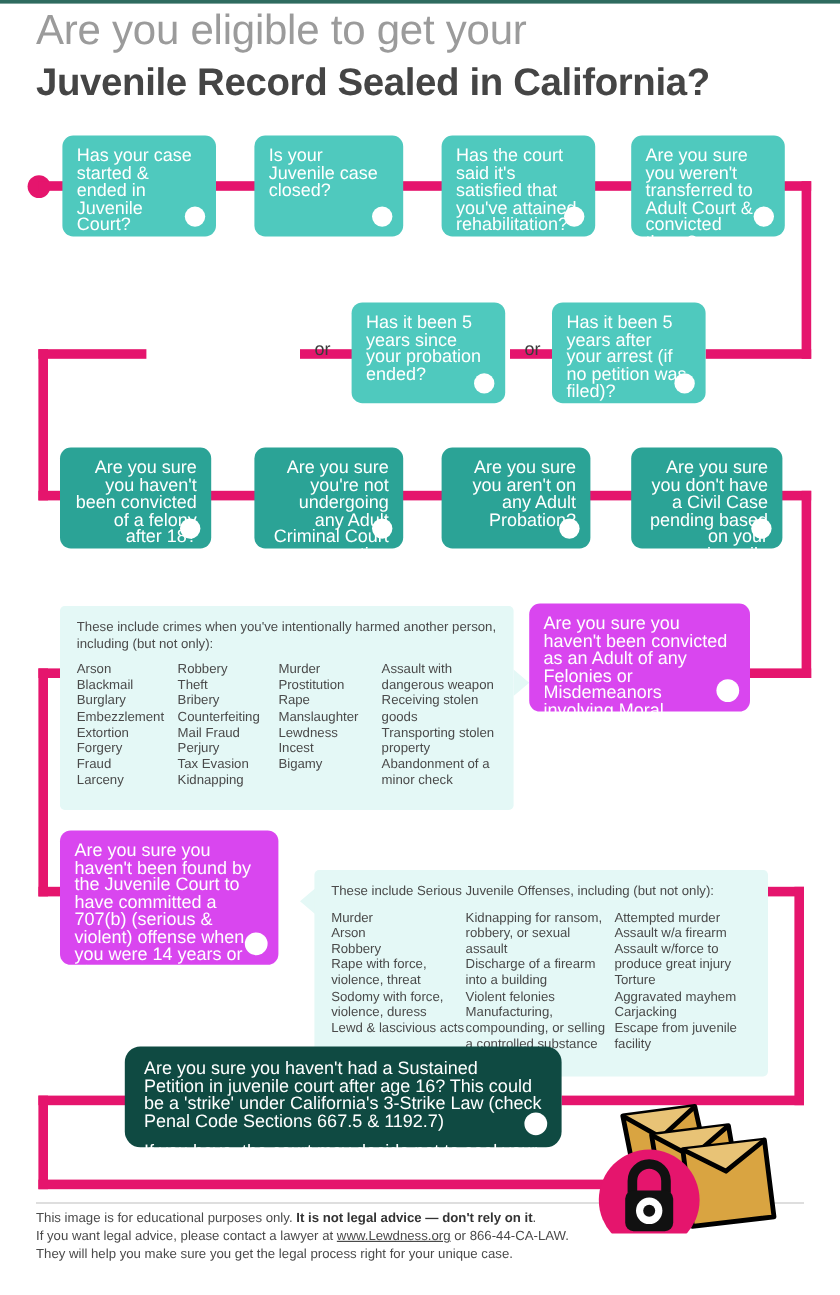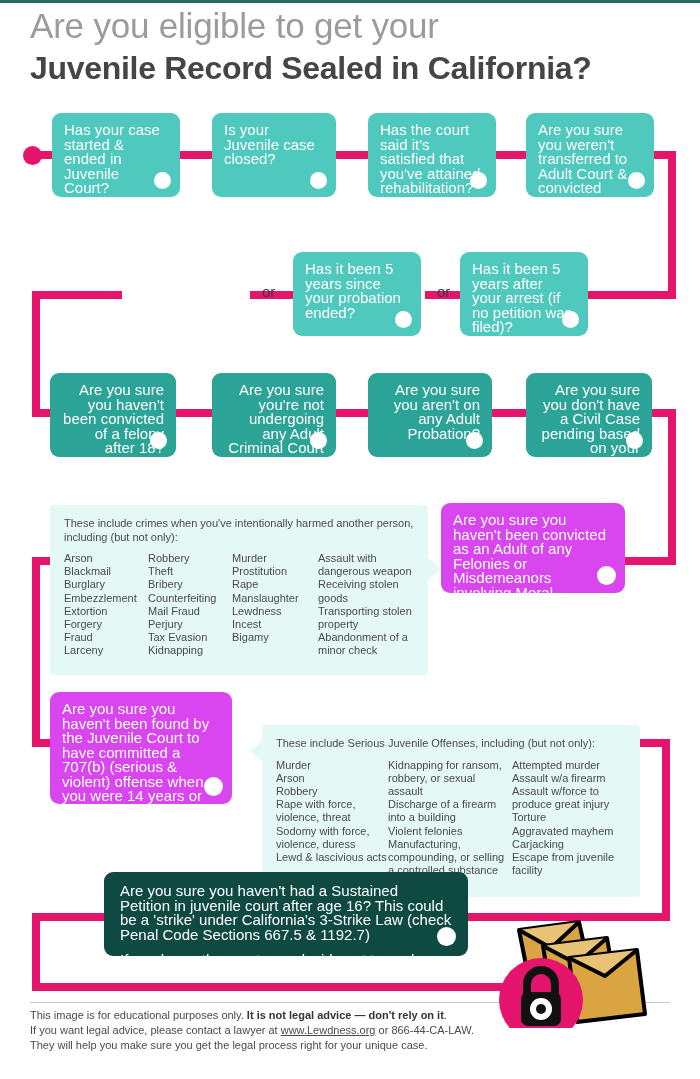--- a/index.html
+++ b/index.html
@@ -273,21 +273,21 @@
 Assault w/a firearm
 Assault w/force to produce great injury
 Torture
 Aggravated mayhem
 Carjacking
 Escape from juvenile facility</div>
       </div>
     </div>
   </div>
 
-  <div class="qbox darkest" style="left:104px;top:872px;width:364px;height:84px;padding:12px 16px;">
+  <div class="qbox darkest" style="left:104px;top:872px;width:364px;height:84px;padding:12px 16px;border-radius:13px;">
     <div>Are you sure you haven't had a Sustained Petition in juvenile court after age 16?  This could be a 'strike' under California's 3-Strike Law (check Penal Code Sections 667.5 &amp; 1192.7)</div>
     <div style="height:11px;"></div>
     <div>If you have, the court may decide not to seal your records.</div>
     <span class="bullet" style="right:12px;bottom:10px;width:19px;height:19px;"></span>
   </div>
 
   <svg class="illus" style="left:495px;top:918px;" width="205" height="110" viewBox="0 0 205 110">
 
     <g>
       <path d="M24 12 L84 4 L96 58 L36 72 Z" fill="#d9a441" stroke="#000" stroke-width="4" stroke-linejoin="round"></path>

